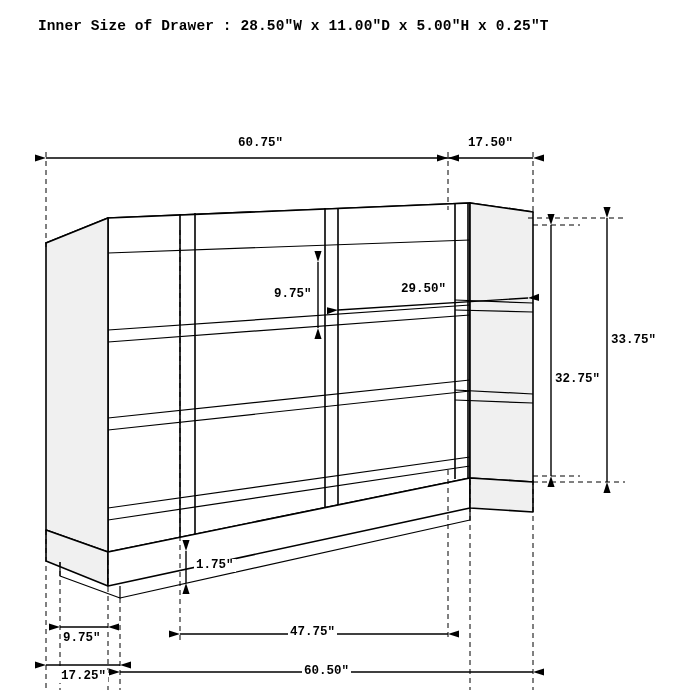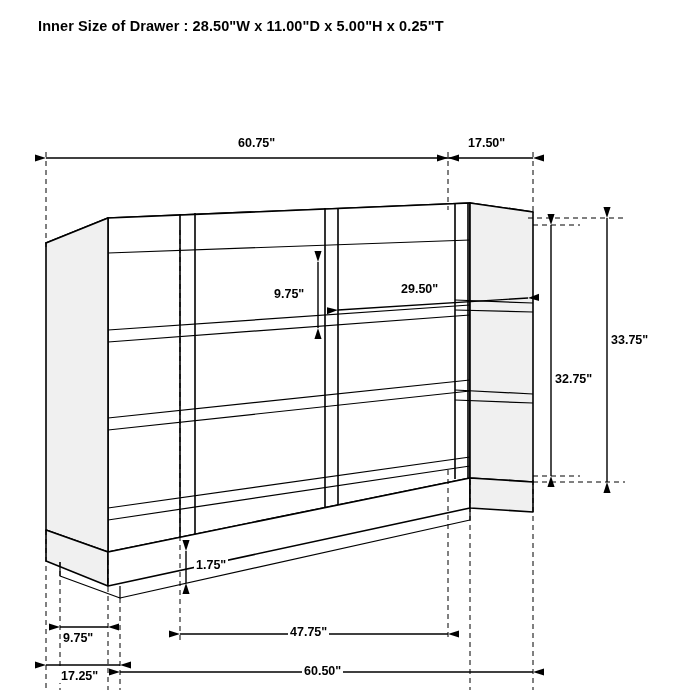--- a/index.html
+++ b/index.html
@@ -11,20 +11,21 @@
     width: 700px;
     height: 700px;
     font-family: "Liberation Sans", sans-serif;
     color: #000000;
     overflow: hidden;
   }
   #stage {
     position: relative;
     width: 700px;
     height: 700px;
+    font-family: Liberation Mono, monospace;
   }
   #title {
     position: absolute;
     left: 38px;
     top: 18px;
     font-size: 14.5px;
     font-weight: bold;
     letter-spacing: 0.1px;
     white-space: nowrap;
   }

